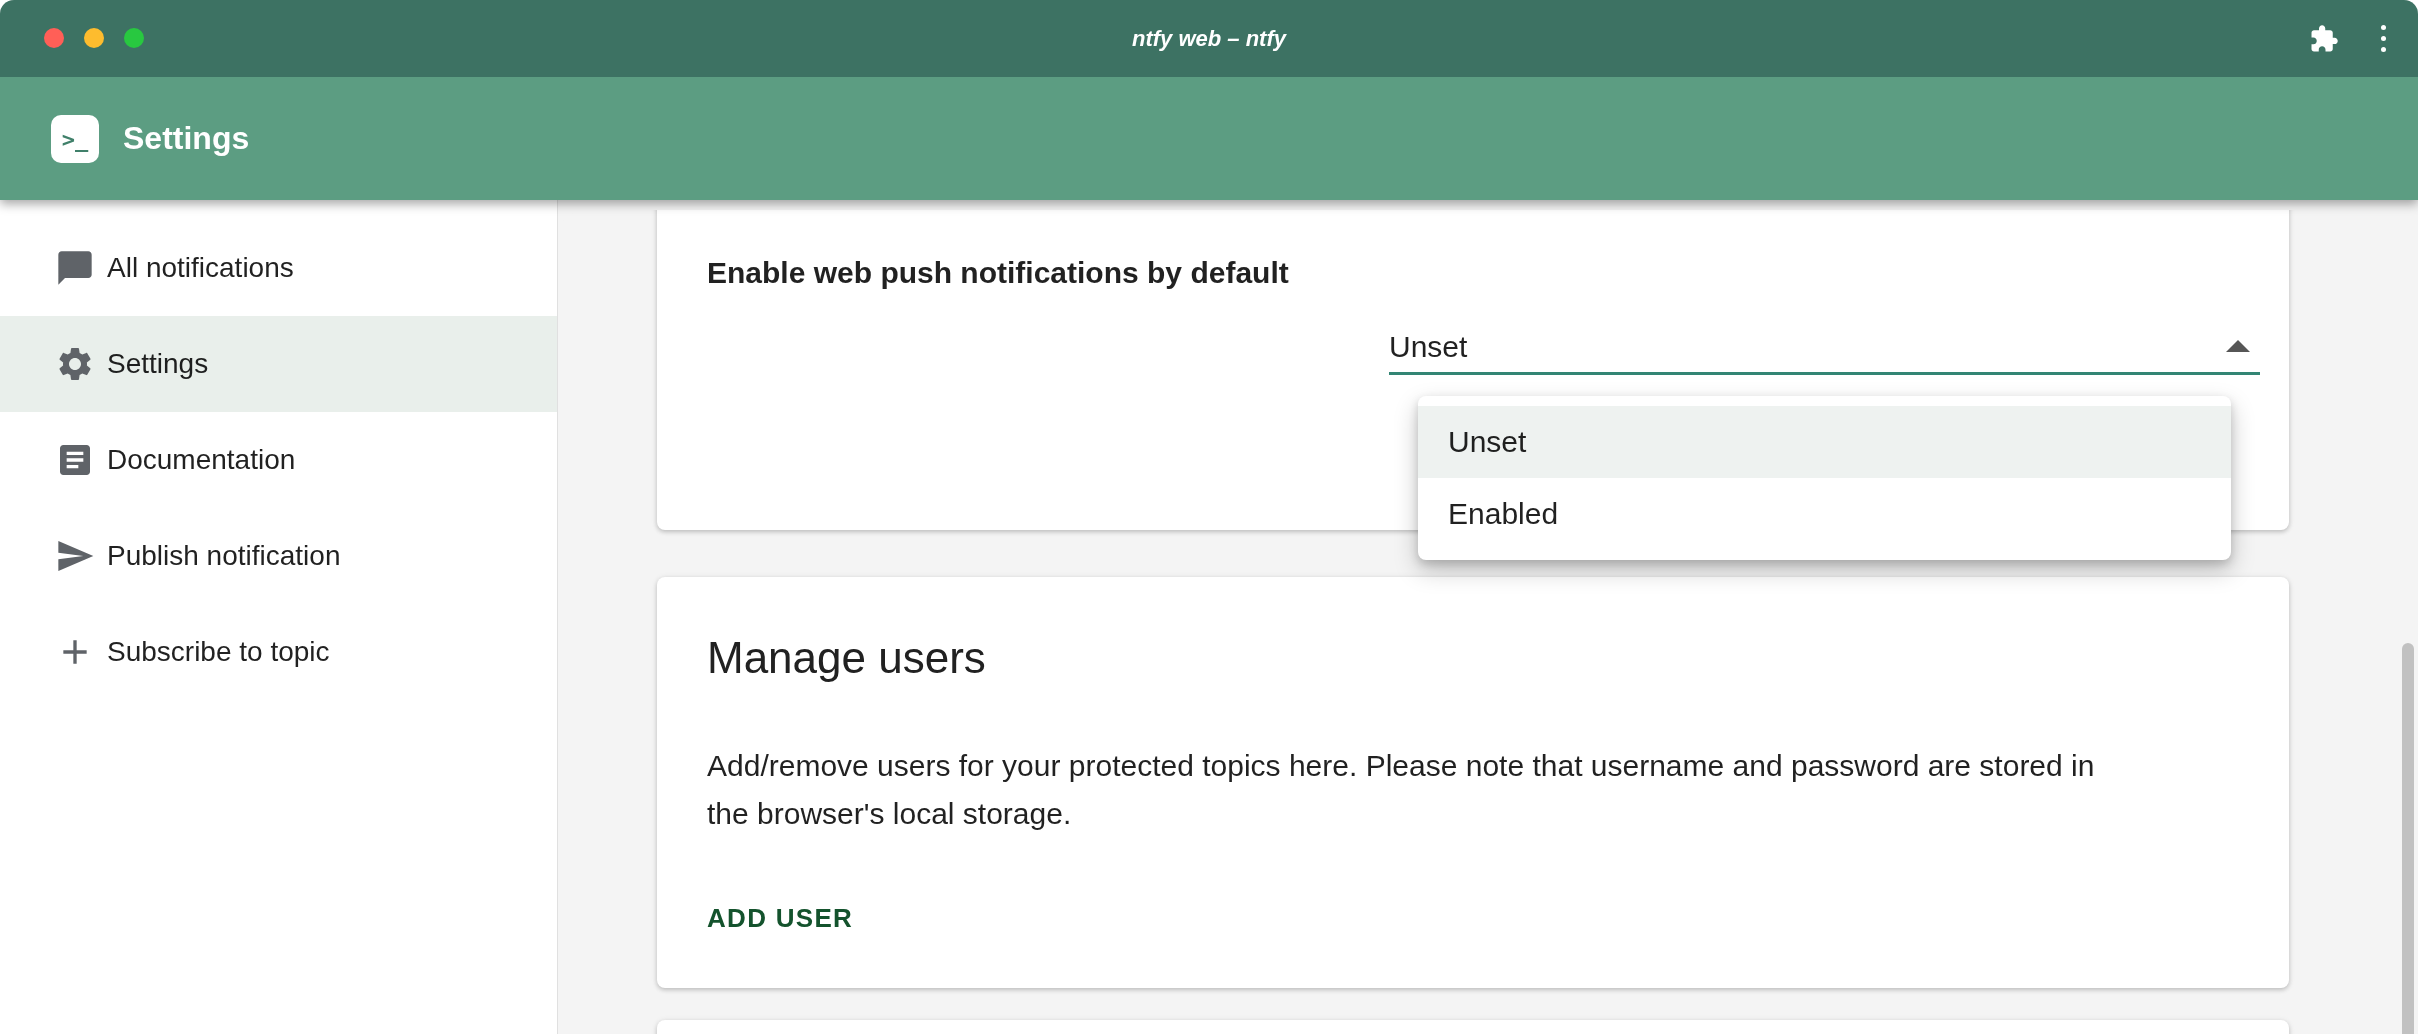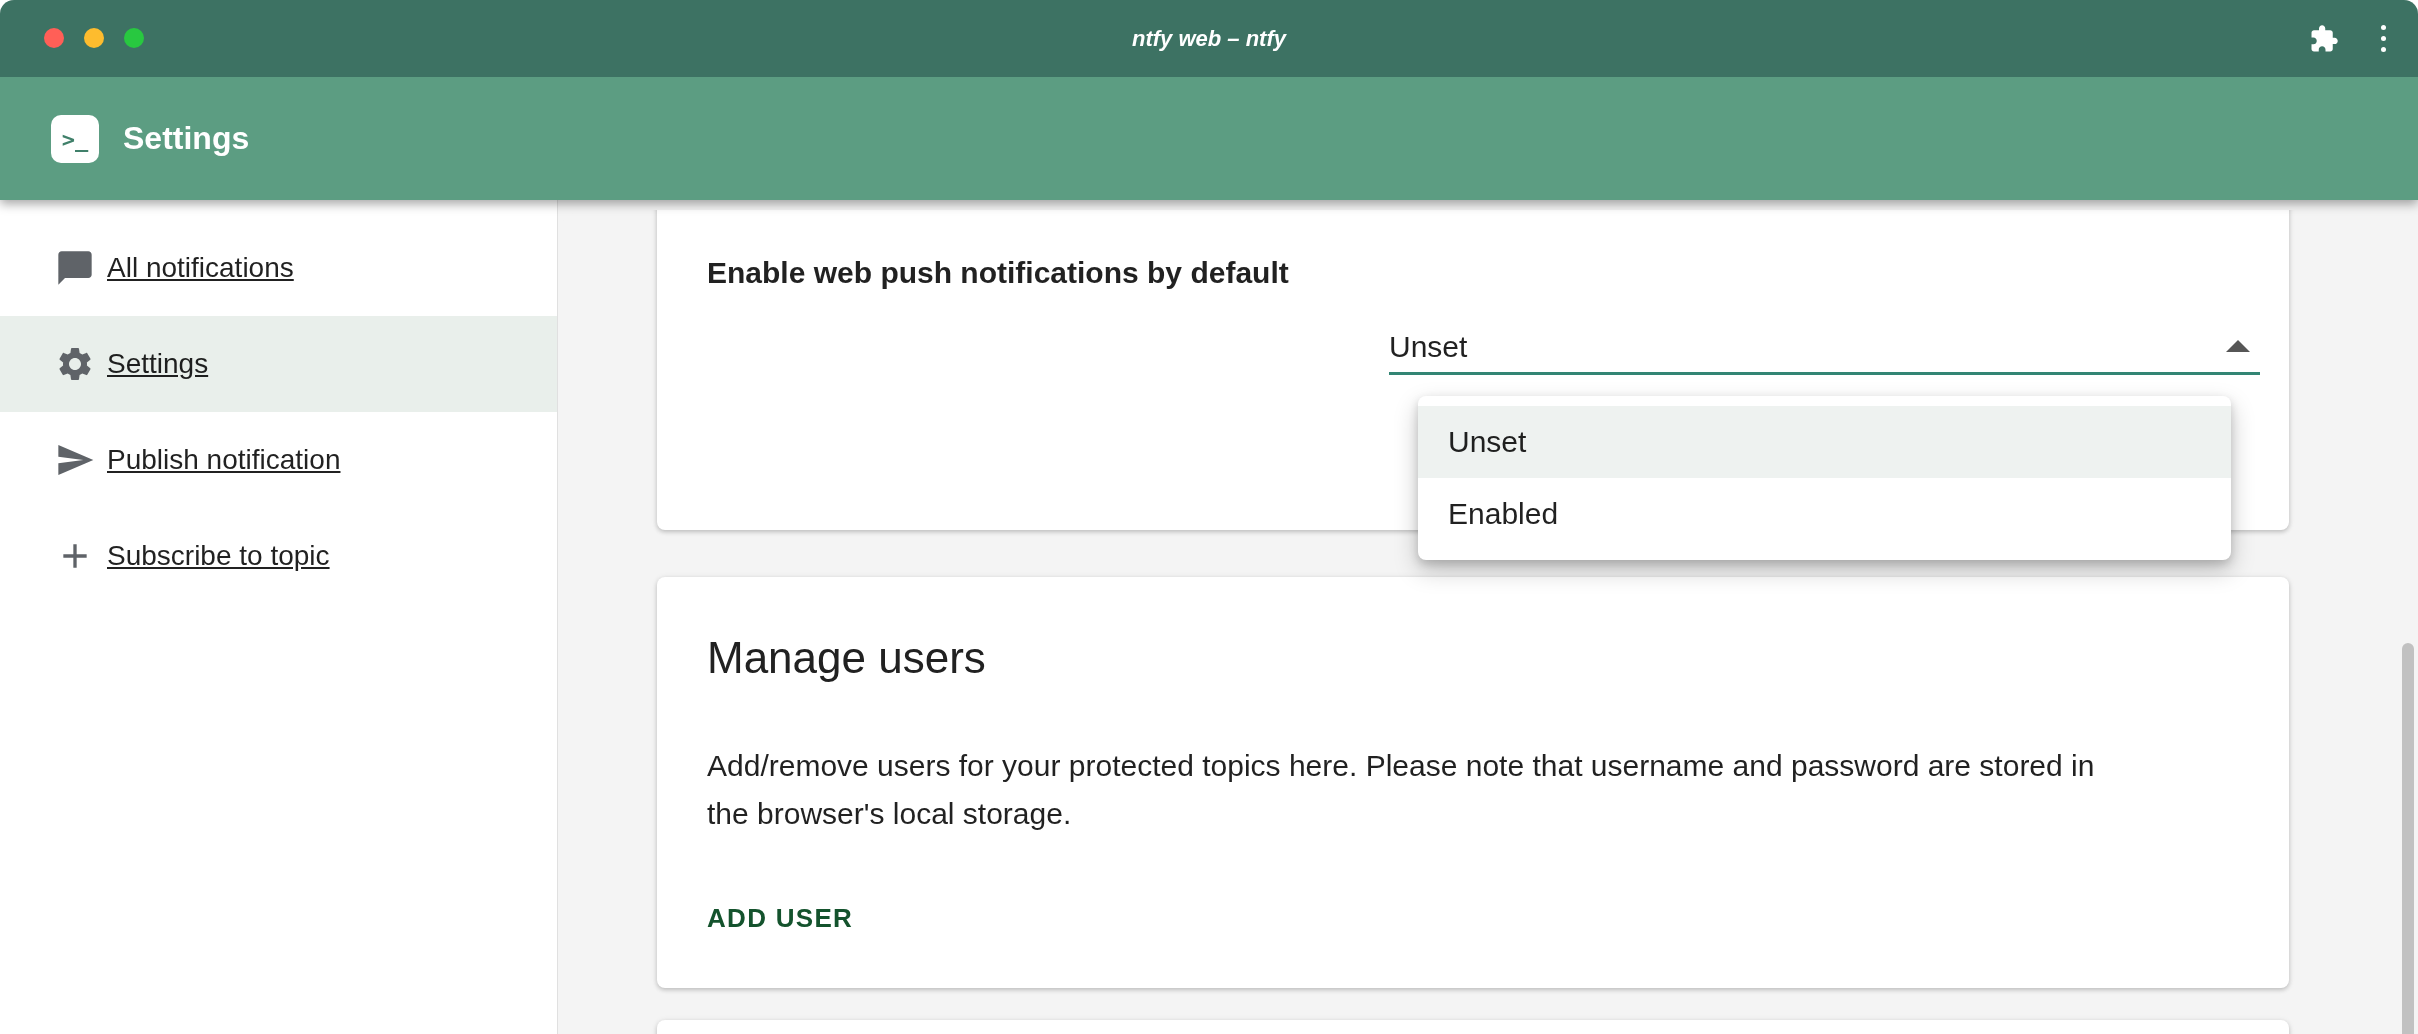--- a/index.html
+++ b/index.html
@@ -41,21 +41,21 @@
 
   
   .content-row { position: absolute; left: 0; top: 200px; width: 2418px; height: 834px; }
 
   .sidebar { position: absolute; left: 0; top: 0; width: 558px; height: 834px;
     background: #ffffff; border-right: 1px solid #e0e0e0; padding-top: 20px; }
   .side-item { height: 96px; display: flex; align-items: center; padding-left: 55px;
     cursor: pointer; }
   .side-item.selected { background: #e9efeb; }
   .side-item .icn { width: 40px; height: 40px; fill: #5f6368; margin-right: 12px; flex: 0 0 auto; }
-  .side-item .lbl { font-size: 28px; color: rgba(0,0,0,0.87); text-decoration: underline; }
+  .side-item .lbl { font-size: 28px; color: rgba(0,0,0,0.87); }
 
   .main { position: absolute; left: 559px; top: 10px; width: 1859px; height: 834px;
     background: #f4f4f4; overflow: hidden; border-radius: 25px; }
 
   .card { position: absolute; background: #ffffff; border-radius: 8px;
     box-shadow: 0 2px 4px rgba(0,0,0,0.16), 0 1px 6px rgba(0,0,0,0.10); }
   .card1 { left: 98px; top: -50px; width: 1632px; height: 370px; }
   .card2 { left: 98px; top: 367px; width: 1632px; height: 411px; }
   .card3 { left: 98px; top: 810px; width: 1632px; height: 90px; border-radius: 8px 8px 0 0; }
 
@@ -130,20 +130,26 @@
         <span class="lbl">All notifications</span>
       </div>
       <div class="side-item selected">
         <svg class="icn" viewBox="0 0 24 24">
           <path d="M19.14 12.94c.04-.3.06-.61.06-.94 0-.32-.02-.64-.07-.94l2.03-1.58c.18-.14.23-.41.12-.61l-1.92-3.32c-.12-.22-.37-.29-.59-.22l-2.39.96c-.5-.38-1.03-.7-1.62-.94l-.36-2.54c-.04-.24-.24-.41-.48-.41h-3.84c-.24 0-.43.17-.47.41l-.36 2.54c-.59.24-1.13.57-1.62.94l-2.39-.96c-.22-.08-.47 0-.59.22L2.74 8.87c-.12.21-.08.47.12.61l2.03 1.58c-.05.3-.09.63-.09.94s.02.64.07.94l-2.03 1.58c-.18.14-.23.41-.12.61l1.92 3.32c.12.22.37.29.59.22l2.39-.96c.5.38 1.03.7 1.62.94l.36 2.54c.05.24.24.41.48.41h3.84c.24 0 .44-.17.47-.41l.36-2.54c.59-.24 1.13-.56 1.62-.94l2.39.96c.22.08.47 0 .59-.22l1.92-3.32c.12-.22.07-.47-.12-.61l-2.01-1.58zM12 15.6c-1.98 0-3.6-1.62-3.6-3.6s1.62-3.6 3.6-3.6 3.6 1.62 3.6 3.6-1.62 3.6-3.6 3.6z"></path>
         </svg>
         <span class="lbl">Settings</span>
       </div>
       <div class="side-item">
         <svg class="icn" viewBox="0 0 24 24">
+          <path d="M19 3H5c-1.1 0-2 .9-2 2v14c0 1.1.9 2 2 2h14c1.1 0 2-.9 2-2V5c0-1.1-.9-2-2-2zm-5 14H7v-2h7v2zm3-4H7v-2h10v2zm0-4H7V7h10v2z"></path>
+        </svg>
+        <span class="lbl">Documentation</span>
+      </div>
+      <div class="side-item">
+        <svg class="icn" viewBox="0 0 24 24">
           <path d="M2.01 21L23 12 2.01 3 2 10l15 2-15 2z"></path>
         </svg>
         <span class="lbl">Publish notification</span>
       </div>
       <div class="side-item">
         <svg class="icn" viewBox="0 0 24 24">
           <path d="M19 13h-6v6h-2v-6H5v-2h6V5h2v6h6v2z"></path>
         </svg>
         <span class="lbl">Subscribe to topic</span>
       </div>

